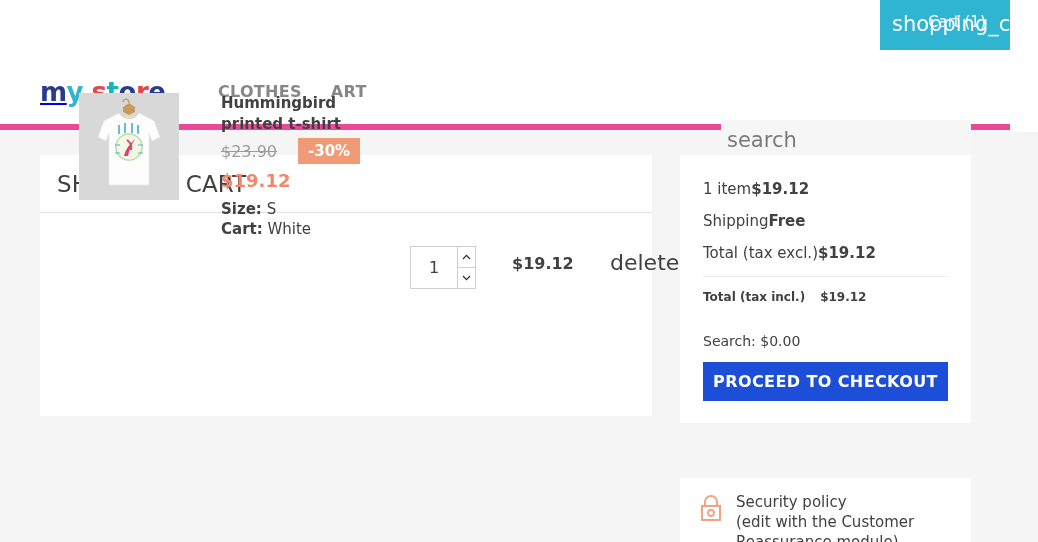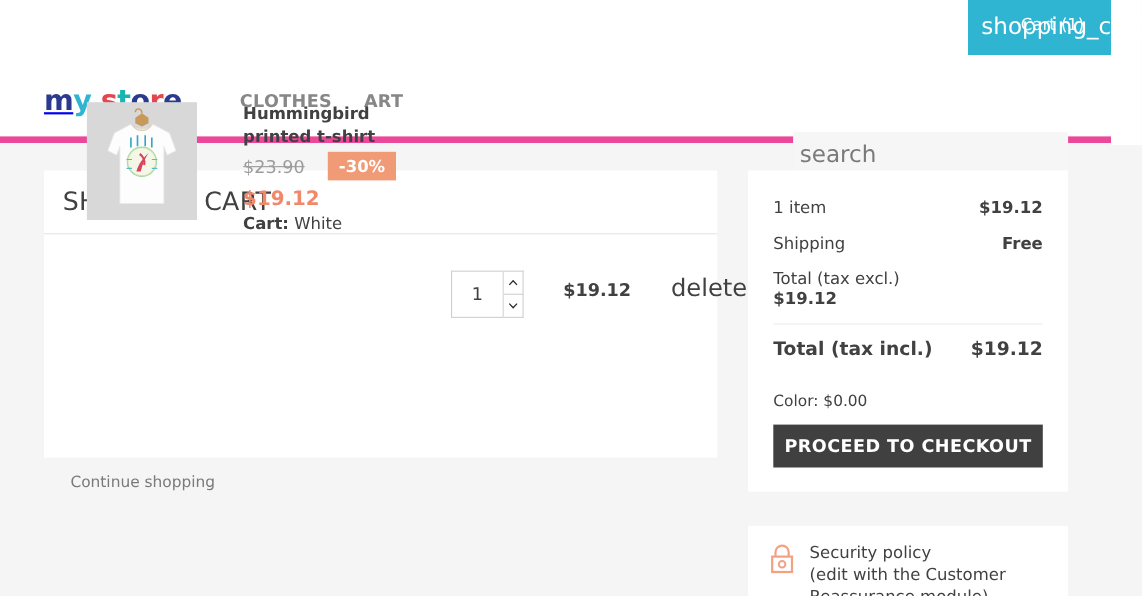--- a/index.html
+++ b/index.html
@@ -169,37 +169,37 @@
     font-size: 14px; line-height: 19px; color: #7a7a7a;
     text-decoration: none; white-space: nowrap;
   }
 
   
   .summary-panel {
     position: absolute; left: 680px; top: 155px;
     width: 291px; background: #fff; padding: 18px 23px 22px 23px;
   }
   .sum-row {
-    display: flex; justify-content: space-between; align-items: baseline;
+    display: flex; align-items: baseline;
     padding: 7px 0; font-size: 15px;
   }
   .sum-row .lbl { color: #414141; }
   .sum-row .val { font-weight: bold; color: #414141; }
-  .sum-row.total-excl { padding-bottom: 14px; flex-direction: column; }
+  .sum-row.total-excl { padding-bottom: 14px; }
   .sum-divider { border-top: 1px solid #ededed; margin: 0 0 0 0; }
-  .sum-row.total-incl { padding-top: 13px; font-size: 17px; }
+  .sum-row.total-incl { padding-top: 13px; font-size: 12px; gap: 15px; }
   .sum-row.total-incl .lbl,
   .sum-row.total-incl .val { font-weight: bold; }
   .taxes-line {
     margin-top: 22px; font-size: 14px; color: #414141;
   }
   .taxes-line b { font-weight: normal; text-align: right; }
   .checkout-btn {
     display: block; width: 100%; margin-top: 13px;
-    background: #404040; color: #fff; border: none;
+    background: #1d4ed8; color: #fff; border: none;
     height: 39px; font-size: 16px; font-weight: bold;
     letter-spacing: 0.4px; cursor: pointer;
     font-family: "DejaVu Sans", "Liberation Sans", sans-serif;
   }
 
   .reassurance {
     position: absolute; left: 680px; top: 478px;
     width: 291px; background: #fff; padding: 14px 18px 18px 18px;
   }
   .reassure-item { display: flex; align-items: flex-start; gap: 12px; }
@@ -278,20 +278,24 @@
 
 <div class="prod-info">
   <div class="prod-title">
     <a href="#">Hummingbird printed t-shirt</a>
   </div>
   <div class="price-row">
     <span class="regular-price">$23.90</span>
     <span class="discount-badge">-30%</span>
   </div>
   <div class="current-price">$19.12</div>
+  <div class="attr-line">
+    <span class="attr-k">Size:</span>
+    <span>S</span>
+  </div>
   <div class="attr-line" style="margin-top:0">
     <span class="attr-k">Cart:</span>
     <span>White</span>
   </div>
 </div>
 
 <div class="qty-wrap">
   <input class="qty-input" type="text" value="1" style="">
   <div class="qty-btns">
     <button class="qty-btn">
@@ -305,21 +309,20 @@
       </svg>
     </button>
   </div>
 </div>
 
 <div class="line-total">$19.12</div>
 <span class="delete-ligature">delete</span>
 
 <div class="cart-footer">
   <div class="continue-wrap">
-    <a class="continue-label" href="#">Continue shopping</a>
   </div>
 </div>
 
 <div class="summary-panel">
   <div class="sum-row">
     <span class="lbl">1 item</span>
     <span class="val">$19.12</span>
   </div>
   <div class="sum-row">
     <span class="lbl">Shipping</span>
@@ -328,21 +331,21 @@
   <div class="sum-row total-excl">
     <span class="lbl">Total  (tax excl.)</span>
     <span class="val">$19.12</span>
   </div>
   <div class="sum-divider"></div>
   <div class="sum-row total-incl">
     <span class="lbl">Total (tax incl.)</span>
     <span class="val">$19.12</span>
   </div>
   <div class="taxes-line">
-    <span>Color:</span>
+    <span>Search:</span>
     <b>$0.00</b>
   </div>
   <button class="checkout-btn">PROCEED TO CHECKOUT</button>
 </div>
 
 <div class="reassurance">
   <div class="reassure-item">
     <span class="lock-icon">
       <svg width="26" height="28" viewBox="0 0 26 28" xmlns="http://www.w3.org/2000/svg">
         <path d="M7 12 V8 a6 6 0 0 1 12 0 v4" fill="none" stroke="#f3a183" stroke-width="2"></path>

